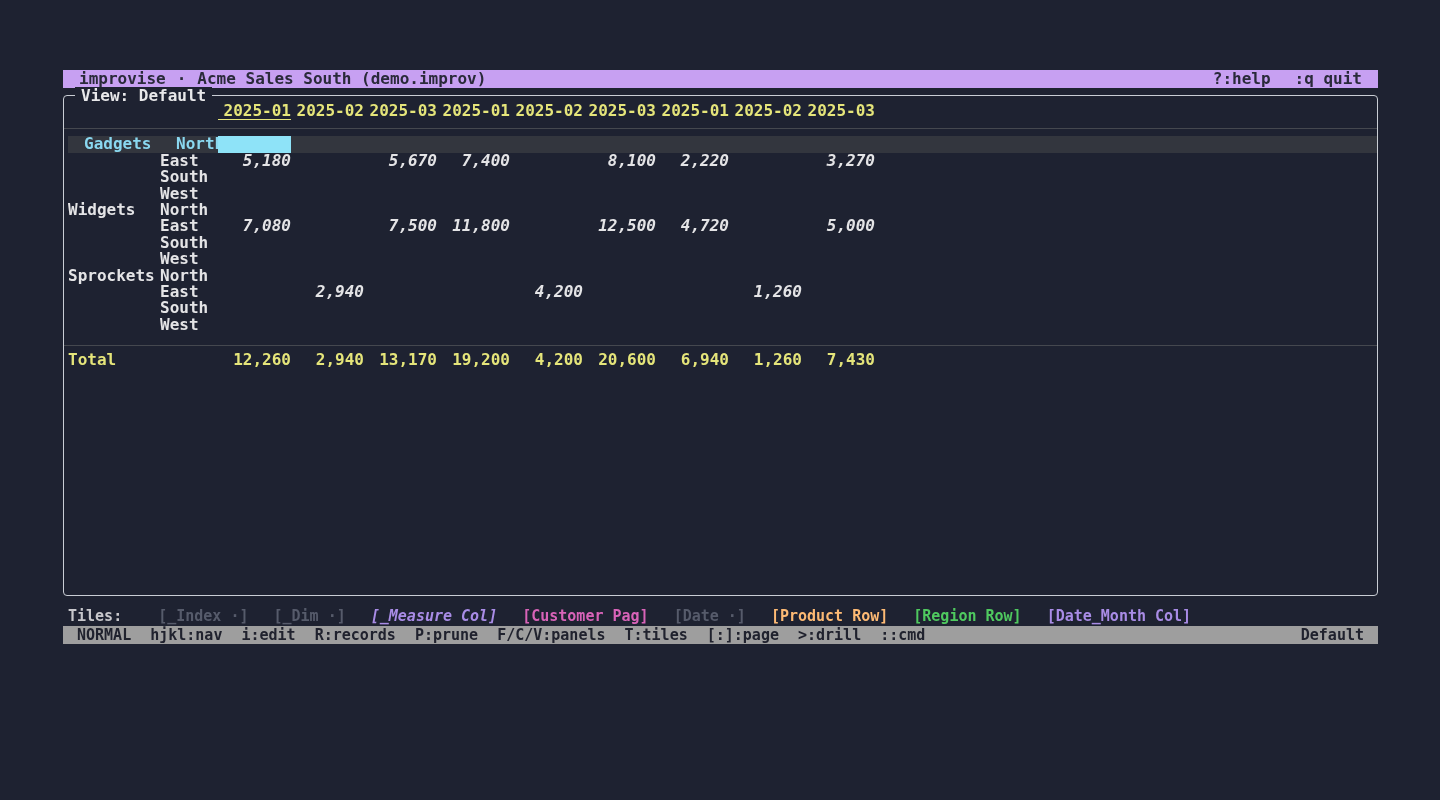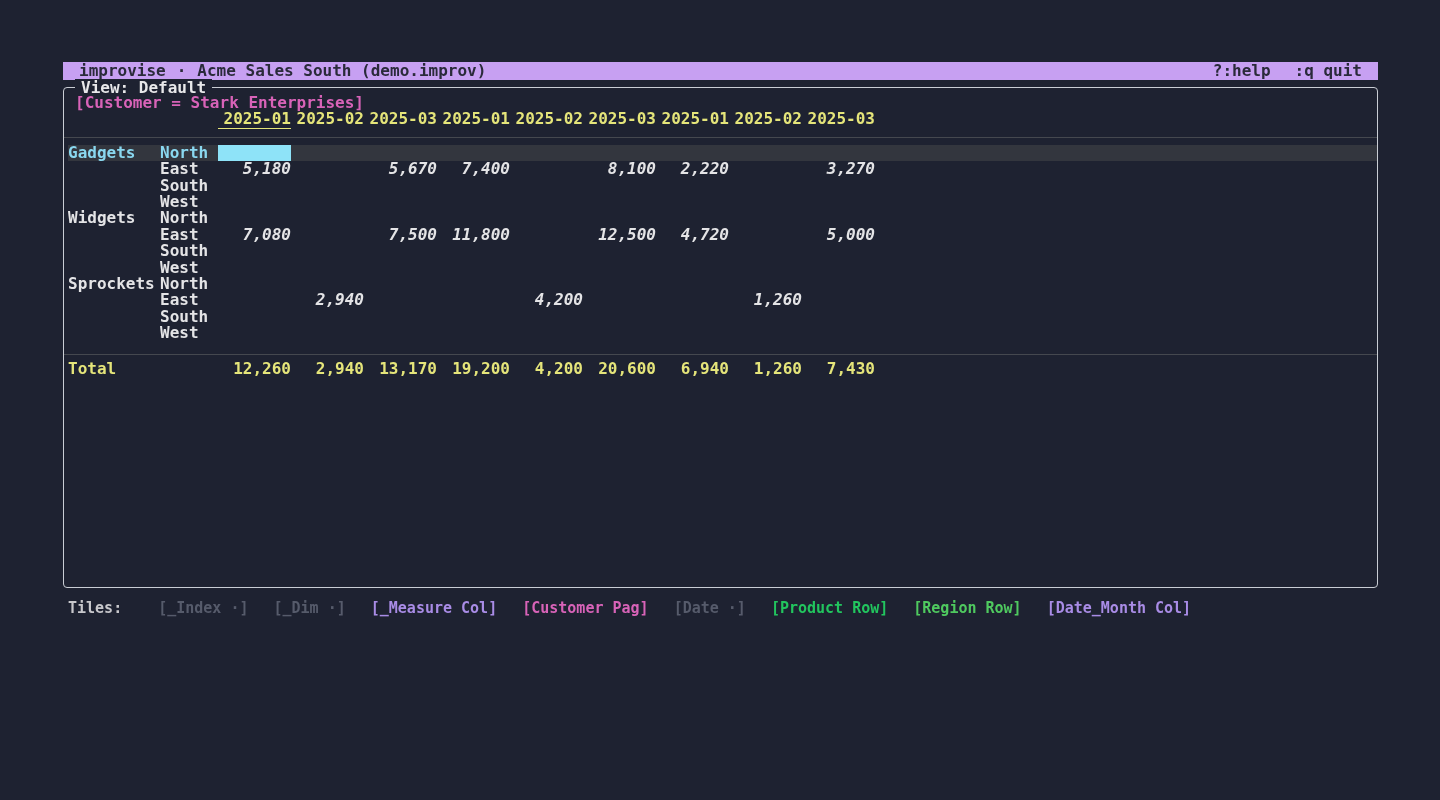--- a/index.html
+++ b/index.html
@@ -6,21 +6,21 @@
     --bg:#1e2231; --titlebar_bg:#c7a0f2; --titlebar_text:#2a2a3a;
     --yellow:#e5e57a; --pink:#d863b8; --cyan:#8ad8f0; --cell_cyan:#8ee3f8;
     --white:#e4e4e6; --green:#4fc95f; --purple:#a98ce6; --dim:#565b6b;
     --statusbar_bg:#9e9e9e; --statusbar_text:#20222e;
     --row_highlight:#33363e; --separator:#45484f; --frame_border:#c9cdd4;
   }
   *{box-sizing:border-box;}
   html,body{margin:0;padding:0;}
   body{width:1440px;height:800px;background:var(--bg);overflow:hidden;
        font-family:"DejaVu Sans Mono", monospace;}
-  .terminal{position:absolute;left:63px;top:62px;width:1315px;}
+  .terminal{position:absolute;left:63px;top:70px;width:1315px;}
 
   .titlebar{display:flex;justify-content:space-between;align-items:center;
     background:var(--titlebar_bg);color:var(--titlebar_text);
     font-size:16px;font-weight:bold;height:18px;line-height:18px;padding:0 16px;}
   .titlebar-left{display:flex;gap:11px;}
   .titlebar-right{display:flex;gap:24px;}
 
   .frame{position:relative;margin-top:7px;height:501px;
     border:1px solid var(--frame_border);border-radius:4px;
     padding:7px 0 0 4px;}
@@ -41,21 +41,21 @@
   .group-label{width:73px;text-align:right;}
 
   .header-row .cell{text-align:right;color:var(--yellow);}
   .header-row .cell.selected-col{border-bottom:1px solid var(--yellow);}
 
   .sep{border-top:1px solid var(--separator);margin:8px 0 7px -4px;}
   .sep2{border-top:1px solid var(--separator);margin:12px 0 6px -4px;}
 
   .data-row .plabel,.data-row .rlabel{color:var(--white);}
   .data-row.highlight{background:var(--row_highlight);}
-  .data-row.highlight .plabel,.data-row.highlight .rlabel{color:var(--cyan);}
+  .data-row.highlight .plabel,.data-row.highlight .rlabel{color:var(--cyan);padding-left:16px;}
   .data-row .value{text-align:right;font-style:italic;color:var(--white);}
   .data-row .value.selected-cell{background:var(--cell_cyan);}
 
   .total-row{color:var(--yellow);}
   .total-row .tlabel{grid-column:1/3;}
   .total-row .value{text-align:right;}
 
   .tiles-row{margin-top:12px;display:flex;gap:25px;align-items:center;
     font-size:15px;font-weight:bold;line-height:16px;color:#c8c8cc;padding-left:5px;}
   .tiles-label{margin-right:11px;}
@@ -79,21 +79,20 @@
     </div>
     <div class="titlebar-right">
       <span>?:help</span>
       <span>:q quit</span>
     </div>
   </div>
 
   <div class="frame">
     <span class="frame-title">View: Default</span>
 
-    <div class="filter-line">[Customer = Stark Enterprises]</div>
 
     <div class="grid header-row" id="header-row">
         <div class="cell selected-col" style="grid-column: 3;">2025-01</div>
         <div class="cell">2025-02</div>
         <div class="cell">2025-03</div>
         <div class="cell">2025-01</div>
         <div class="cell">2025-02</div>
         <div class="cell">2025-03</div>
         <div class="cell">2025-01</div>
         <div class="cell">2025-02</div>
@@ -274,22 +273,35 @@
         <div class="value">6,940</div>
         <div class="value">1,260</div>
         <div class="value">7,430</div>
       </div>
   </div>
 
   <div class="tiles-row">
     <span class="tiles-label">Tiles:</span>
   <span class="tile" style="color: rgb(86, 91, 107);">[_Index ·]</span>
       <span class="tile" style="color: rgb(86, 91, 107);">[_Dim ·]</span>
-      <span class="tile" style="color: rgb(169, 140, 230);">[_Measure Col]</span>
+      <span class="tile" style="color: rgb(169, 140, 230); font-style: italic;">[_Measure Col]</span>
       <span class="tile" style="color: rgb(216, 99, 184);">[Customer Pag]</span>
       <span class="tile" style="color: rgb(86, 91, 107);">[Date ·]</span>
-      <span class="tile" style="color: #22c55e;">[Product Row]</span>
+      <span class="tile" style="color: #fdba74;">[Product Row]</span>
       <span class="tile" style="color: rgb(79, 201, 95);">[Region Row]</span>
       <span class="tile" style="color: rgb(169, 140, 230);">[Date_Month Col]</span>
     </div>
 
+  <div class="statusbar">
+    <span>NORMAL</span>
+  <span class="sb-hint">hjkl:nav</span>
+      <span class="sb-hint">i:edit</span>
+      <span class="sb-hint">R:records</span>
+      <span class="sb-hint">P:prune</span>
+      <span class="sb-hint">F/C/V:panels</span>
+      <span class="sb-hint">T:tiles</span>
+      <span class="sb-hint">[:]:page</span>
+      <span class="sb-hint">&gt;:drill</span>
+      <span class="sb-hint">::cmd</span>
+      <span class="sb-right">Default</span>
+    </div>
 
 </div>
 
 </body></html>

